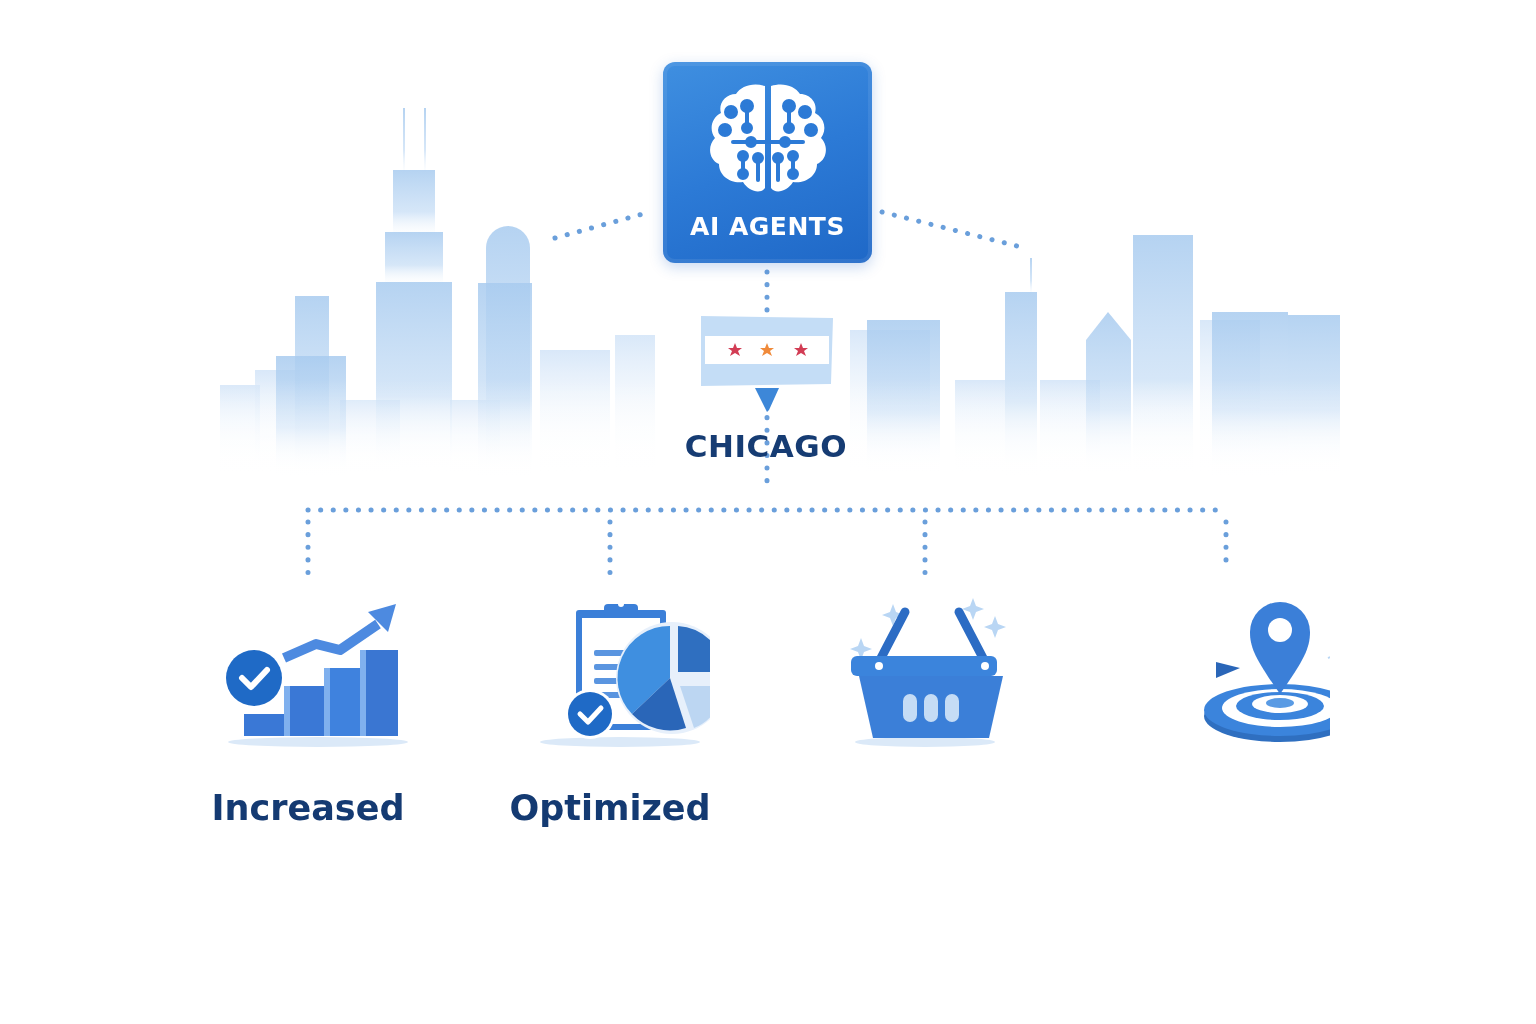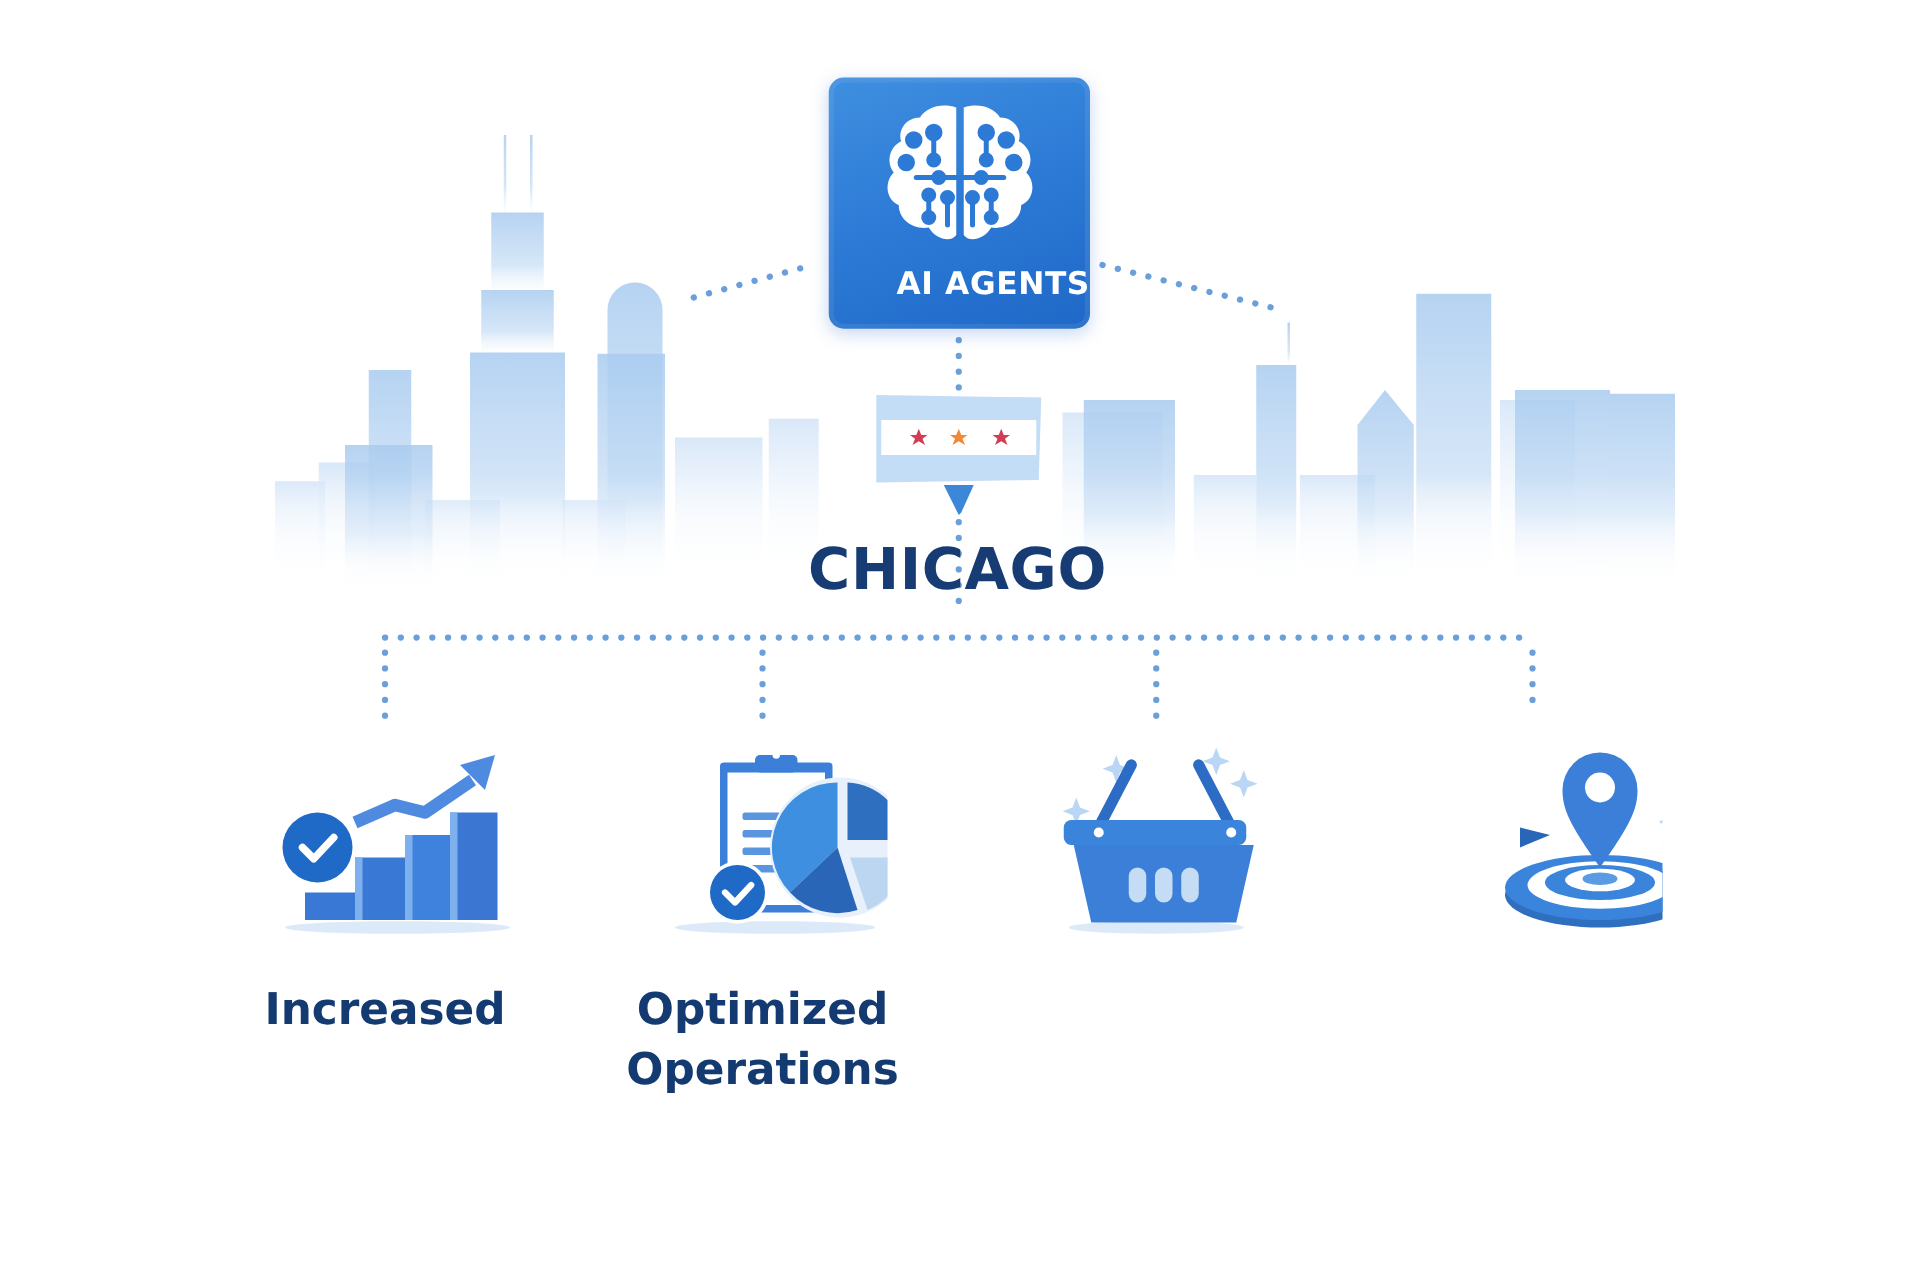--- a/index.html
+++ b/index.html
@@ -12,27 +12,27 @@
   .skyline { left: 0; top: 0; width: 1536px; height: 500px; }
   .connectors { left: 0; top: 0; width: 1536px; height: 600px; }
   .ai-box {
     left: 663px; top: 62px; width: 209px; height: 201px;
     border-radius: 12px;
     background: linear-gradient(160deg, #3f8fe0 0%, #2c7ad6 50%, #1f68c7 100%);
     box-shadow: 0 4px 14px rgba(30,100,200,0.25), inset 0 0 0 4px rgba(255,255,255,0.08);
   }
   .ai-brain { left: 40px; top: 18px; width: 130px; height: 120px; }
   .ai-label {
-    left: 0; top: 150px; width: 209px; text-align: right;
+    left: 0; top: 150px; width: 209px; text-align: center;
     color: #ffffff; font-size: 25px; font-weight: bold; letter-spacing: 0.5px;
   }
   .flag { left: 697px; top: 312px; width: 140px; height: 108px; }
   .city-label {
     left: 616px; top: 428px; width: 300px; text-align: center;
-    color: #163c73; font-size: 46px; font-weight: bold; letter-spacing: 0.5px;
+    color: #163c73; font-size: 31px; font-weight: bold; letter-spacing: 0.5px;
   }
   .benefit { width: 300px; }
   .benefit svg { display: block; margin: 0 auto; }
   .benefit-label {
     width: 300px; text-align: center; color: #143a72;
     font-size: 35px; line-height: 48px; font-weight: bold;
   }
 </style>
 </head>
 <body>
@@ -197,21 +197,20 @@
     <path d="M160 80 L160 28 A52 52 0 0 0 122 116 Z" fill="#3f8fe0"></path>
     <path d="M160 80 L122 116 A52 52 0 0 0 176 130 Z" fill="#2a66b8"></path>
     <path d="M168 74 L168 28 A48 48 0 0 1 214 74 Z" fill="#2f6fc0"></path>
     <path d="M170 88 L214 88 A48 48 0 0 1 184 130 Z" fill="#bcd6f2"></path>
     <circle cx="80" cy="116" r="25" fill="#ffffff"></circle>
     <circle cx="80" cy="116" r="22" fill="#1f6ac6"></circle>
     <path d="M70 116 L78 124 L91 110" stroke="#ffffff" stroke-width="5" fill="none" stroke-linecap="round" stroke-linejoin="round"></path>
   </svg>
   <div class="benefit-label" style="margin-top:36px;">
     <div>Optimized</div>
-    <div>Operations</div>
   </div>
 </div>
 
 <div class="abs benefit" style="left:775px; top:598px;">
   <svg width="200" height="150" viewBox="0 0 200 150">
     <ellipse cx="100" cy="144" rx="70" ry="5" fill="#dbe9f8"></ellipse>
     <g fill="#b9d6f4">
       <path d="M36 40 l3 8 l8 3 l-8 3 l-3 8 l-3 -8 l-8 -3 l8 -3 z"></path>
       <path d="M68 6 l3 8 l8 3 l-8 3 l-3 8 l-3 -8 l-8 -3 l8 -3 z"></path>
       <path d="M148 0 l3 8 l8 3 l-8 3 l-3 8 l-3 -8 l-8 -3 l8 -3 z"></path>

